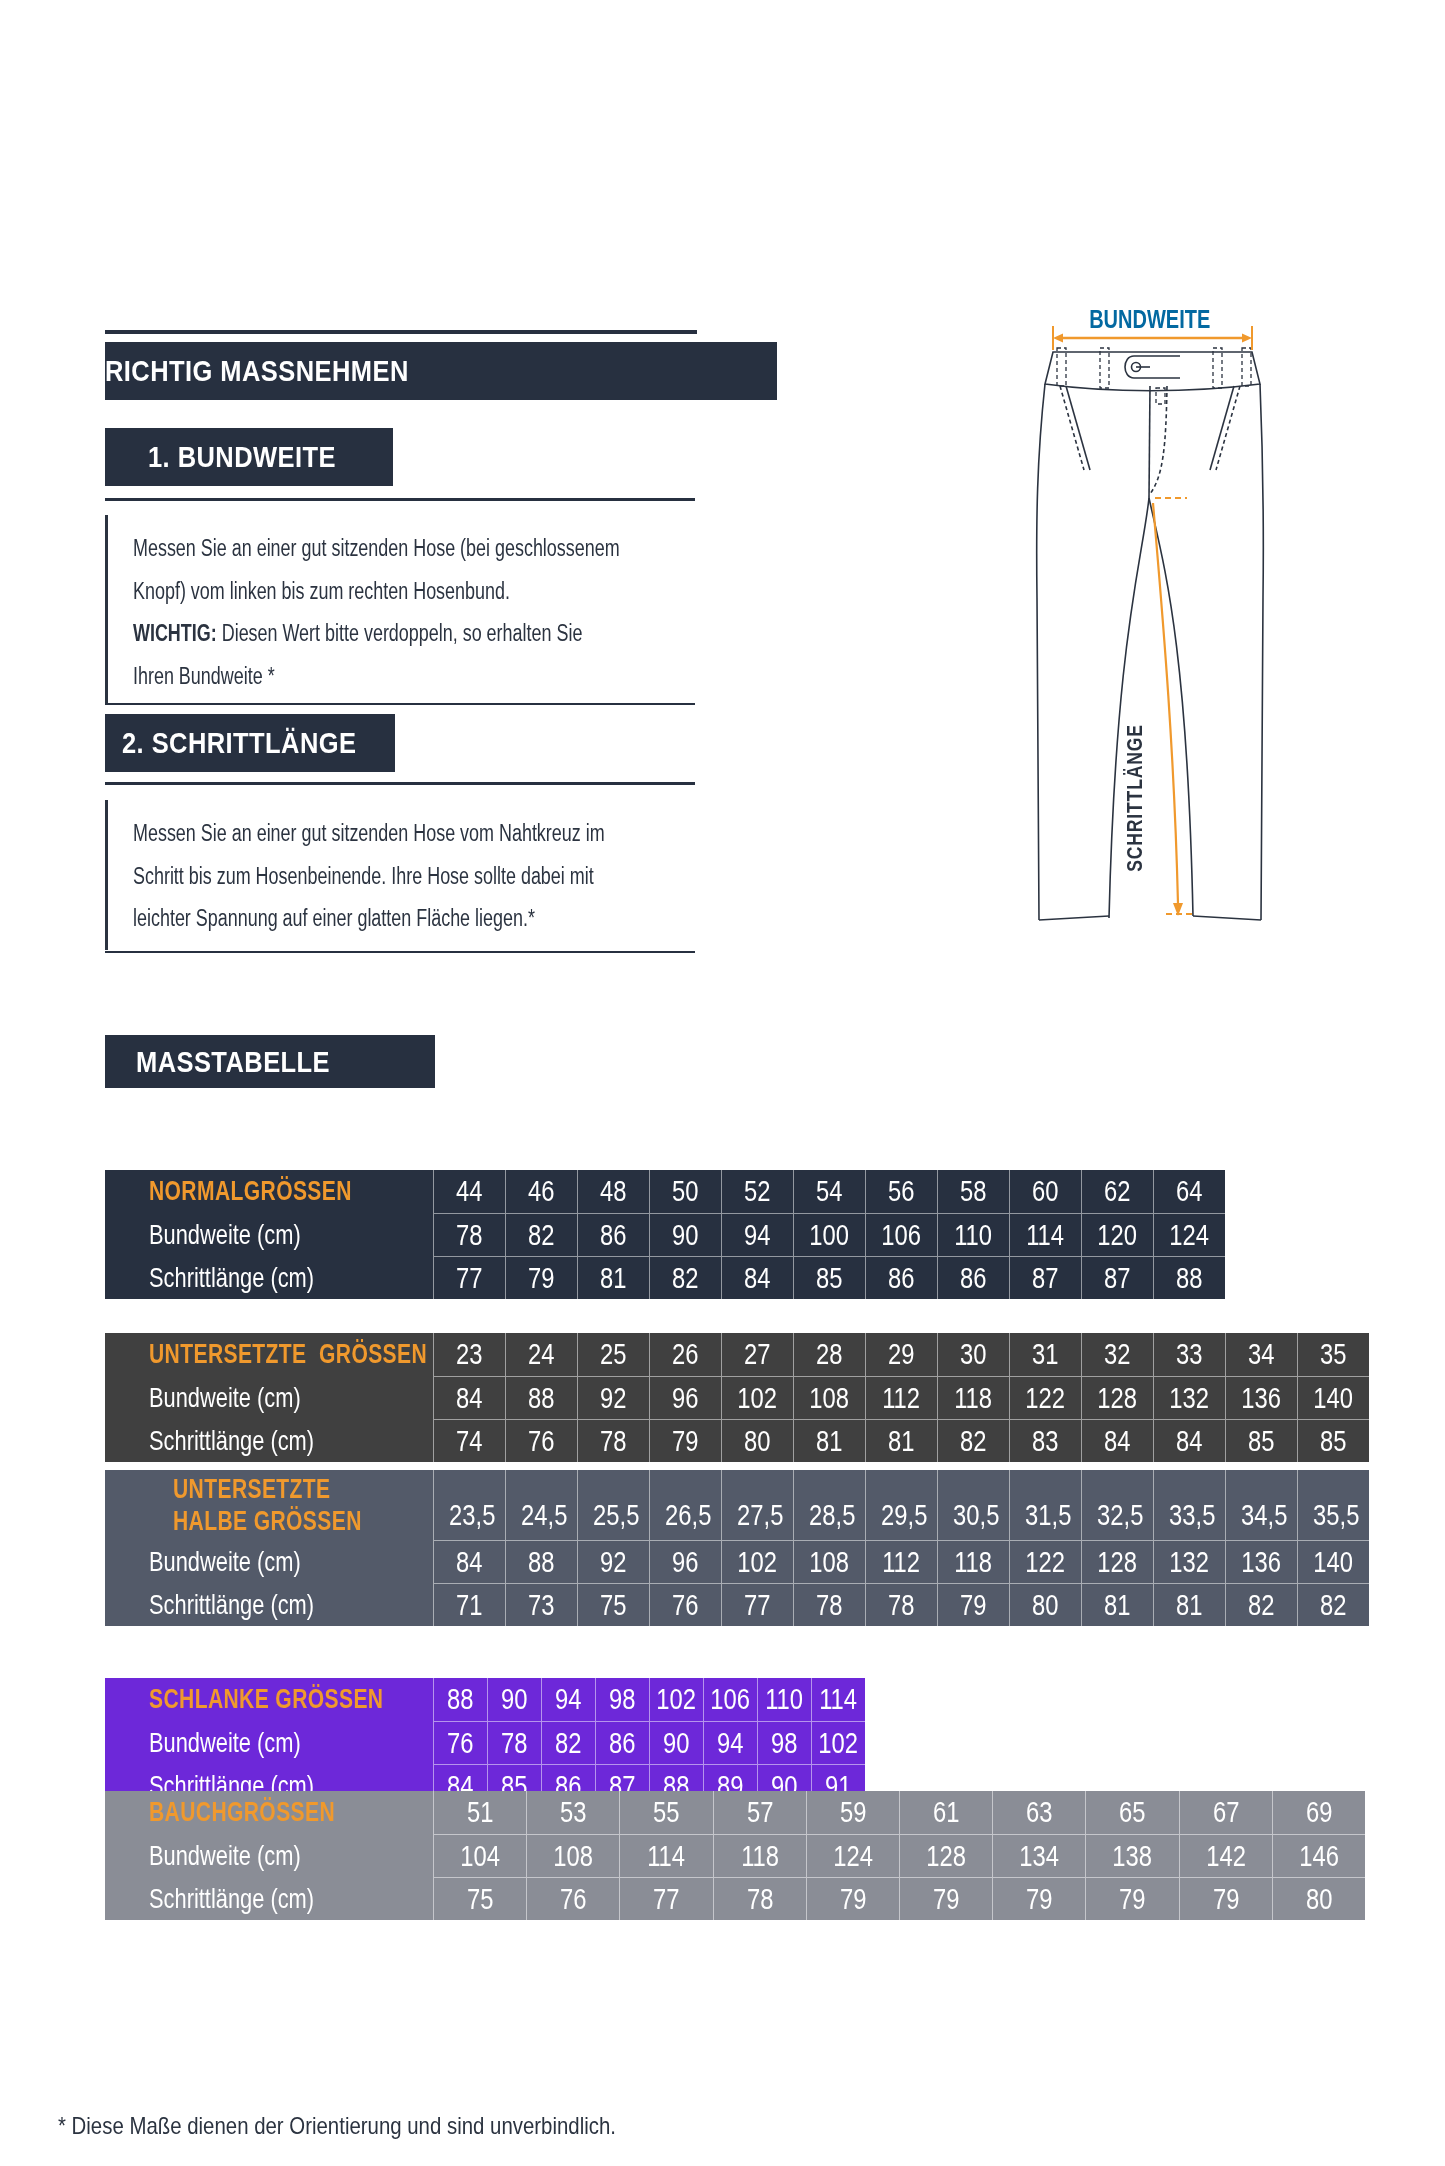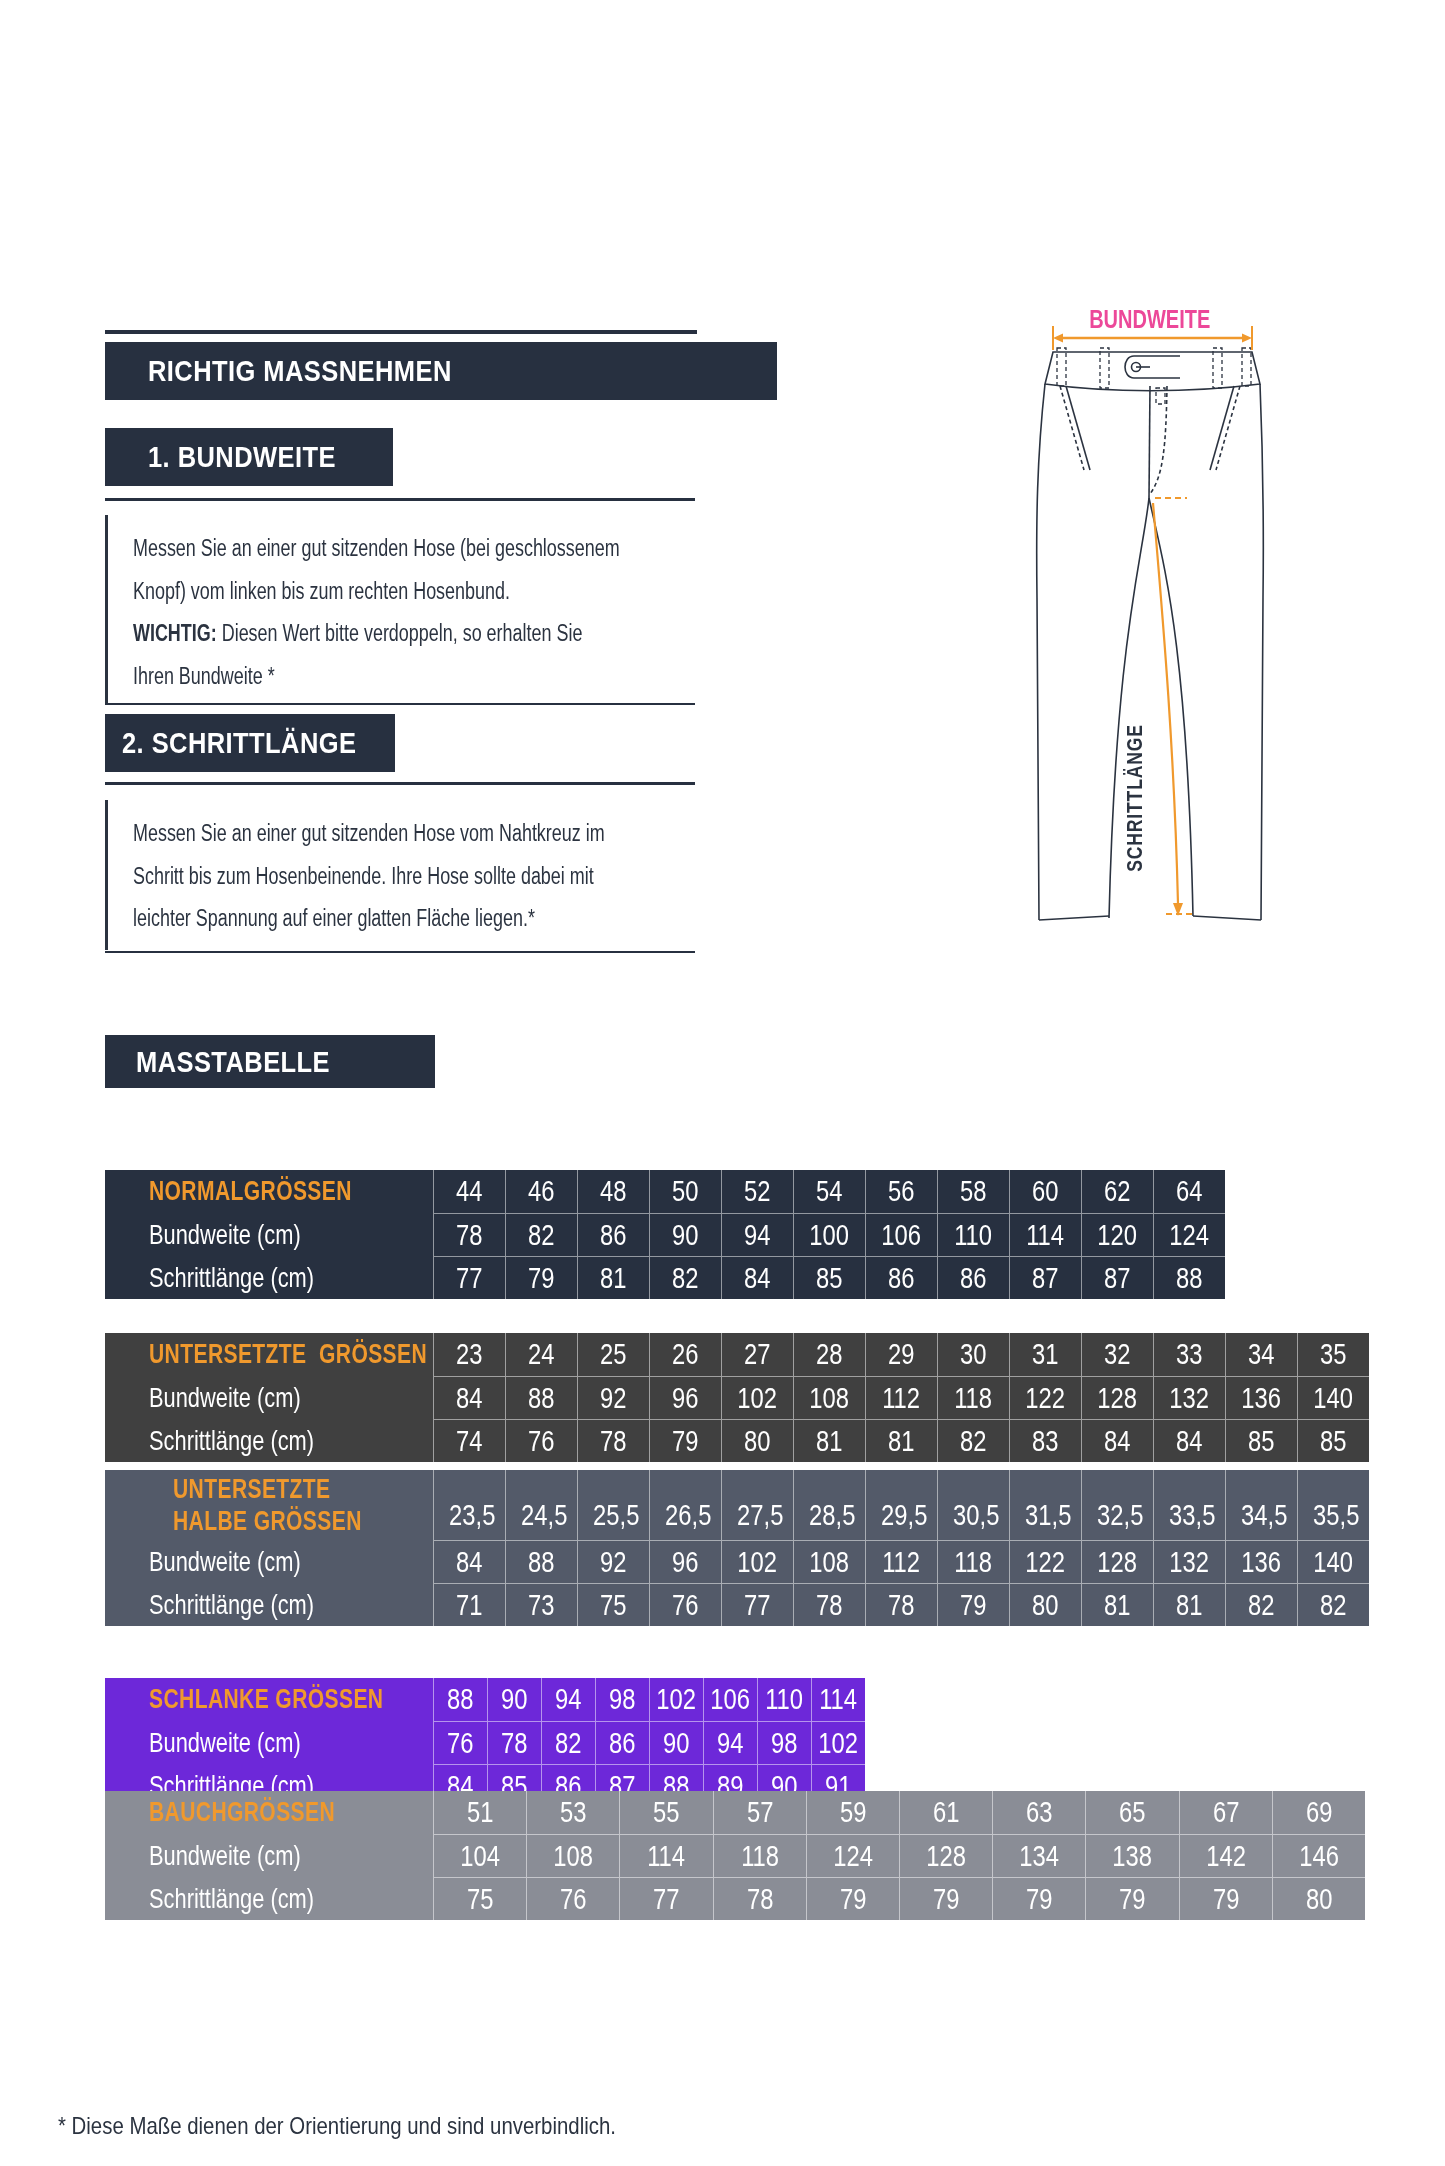--- a/index.html
+++ b/index.html
@@ -16,37 +16,37 @@
              color:#fff;letter-spacing:-4px;}
   .logo-sub{position:absolute;left:106px;top:166px;font-size:26px;font-weight:bold;
             color:#fff;letter-spacing:10px;}
   .page-title{position:absolute;right:120px;top:154px;font-size:38px;font-weight:bold;color:#fff;}
   .page-title .cxl{transform-origin:100% 50%;letter-spacing:1px;}
 
   
   .bar{position:absolute;height:58px;display:flex;align-items:center;}
   .bar-text{font-size:30px;font-weight:bold;color:#fff;letter-spacing:.5px;
             display:inline-block;transform:scaleX(.85);transform-origin:0 50%;white-space:pre;}
-  .bar-richtig{left:105px;top:342px;width:672px;padding-left:43px;box-sizing:border-box;}
+  .bar-richtig{left:105px;top:342px;width:672px;box-sizing:border-box;}
   .bar-b1{left:105px;top:428px;width:288px;padding-left:43px;box-sizing:border-box;}
   .bar-b2{left:105px;top:714px;width:290px;padding-left:19px;box-sizing:border-box;justify-content:center;}
   .bar-mass{left:105px;top:1035px;width:330px;height:53px;padding-left:31px;box-sizing:border-box;}
 
   .rule{position:absolute;left:105px;}
 
   
   .textblock{position:absolute;left:105px;width:565px;border-left:3px solid #2b3340;
              box-sizing:border-box;}
   .tb-inner{margin-left:25px;padding-top:12px;font-size:23px;line-height:42.5px;
             white-space:pre-line;transform:scaleX(.78);transform-origin:0 0;width:128%;}
   .tb-inner .b{font-weight:bold;}
 
   
   .bw-label{position:absolute;left:1030px;top:305px;width:240px;text-align:center;
-            font-size:25px;font-weight:bold;color:#ec4899;}
+            font-size:25px;font-weight:bold;color:#0369a1;}
 
   
   .size-table{position:absolute;display:grid;color:#fff;}
   .cell{display:flex;align-items:center;justify-content:center;overflow:hidden;}
   .cell.lab{justify-content:flex-start;padding-left:44px;box-sizing:border-box;}
   .tlabel{font-size:27px;font-weight:bold;letter-spacing:.5px;line-height:1.2;}
   .rlabel{font-size:28px;font-weight:normal;}
   .num{border-left:1px solid rgba(255,255,255,.5);font-size:29px;}
   .num.bt{border-top:1px solid rgba(255,255,255,.5);}
   .t3 .r0.num{align-items:flex-end;padding-bottom:8px;padding-left:6px;}

